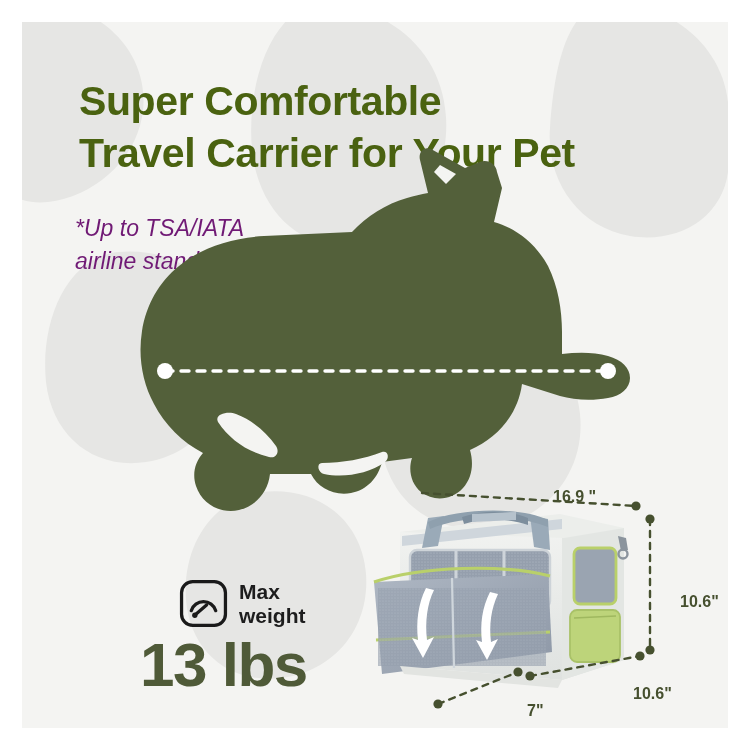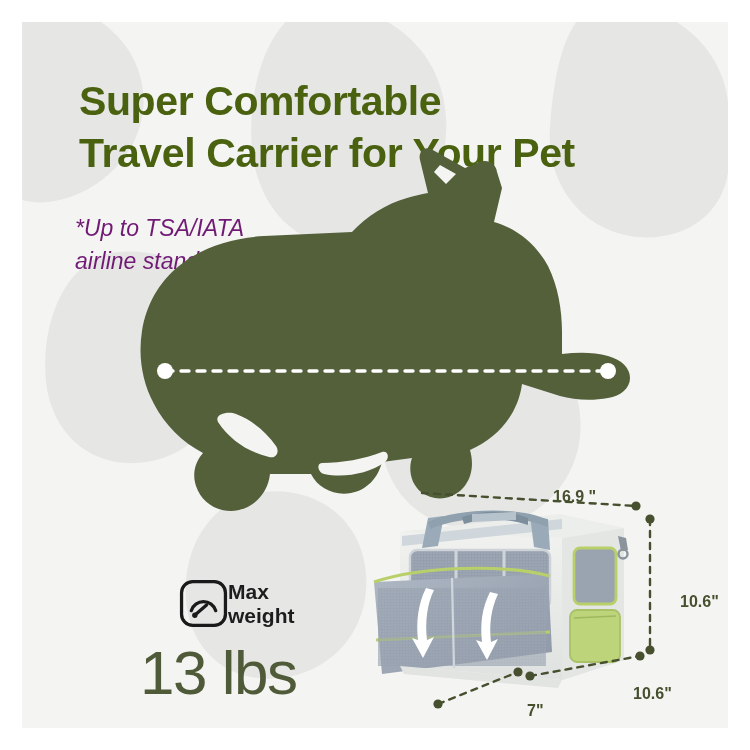--- a/index.html
+++ b/index.html
@@ -85,35 +85,35 @@
   .dim-right{left:658px;top:571px;}
   .dim-106b{left:611px;top:663px;}
   .dim-7{left:505px;top:680px;}
 
   
   .weight-block{
     position:absolute;
     left:125px;top:557px;
     width:230px;
   }
-  .weight-row{display:flex;align-items:center;gap:0;padding-left:32px;}
+  .weight-row{display:flex;align-items:center;gap:11px;padding-left:32px;}
   .gauge-icon{width:49px;height:49px;flex:0 0 49px;}
   .weight-label{
     color:#1d1d1d;
     font-size:21px;
     font-weight:bold;
     line-height:1.14;
     white-space:pre-line;
   }
   .weight-value{
-    margin-top:14px;
+    margin-top:6px;
     margin-left:-7px;
     color:#4f5a38;
     font-size:62px;
-    font-weight:normal;
+    font-weight:bold;
     letter-spacing:-1.5px;
     line-height:1;
   }
 </style>
 </head>
 <body>
 
 <div id="stage">
 
   <div class="panel">

